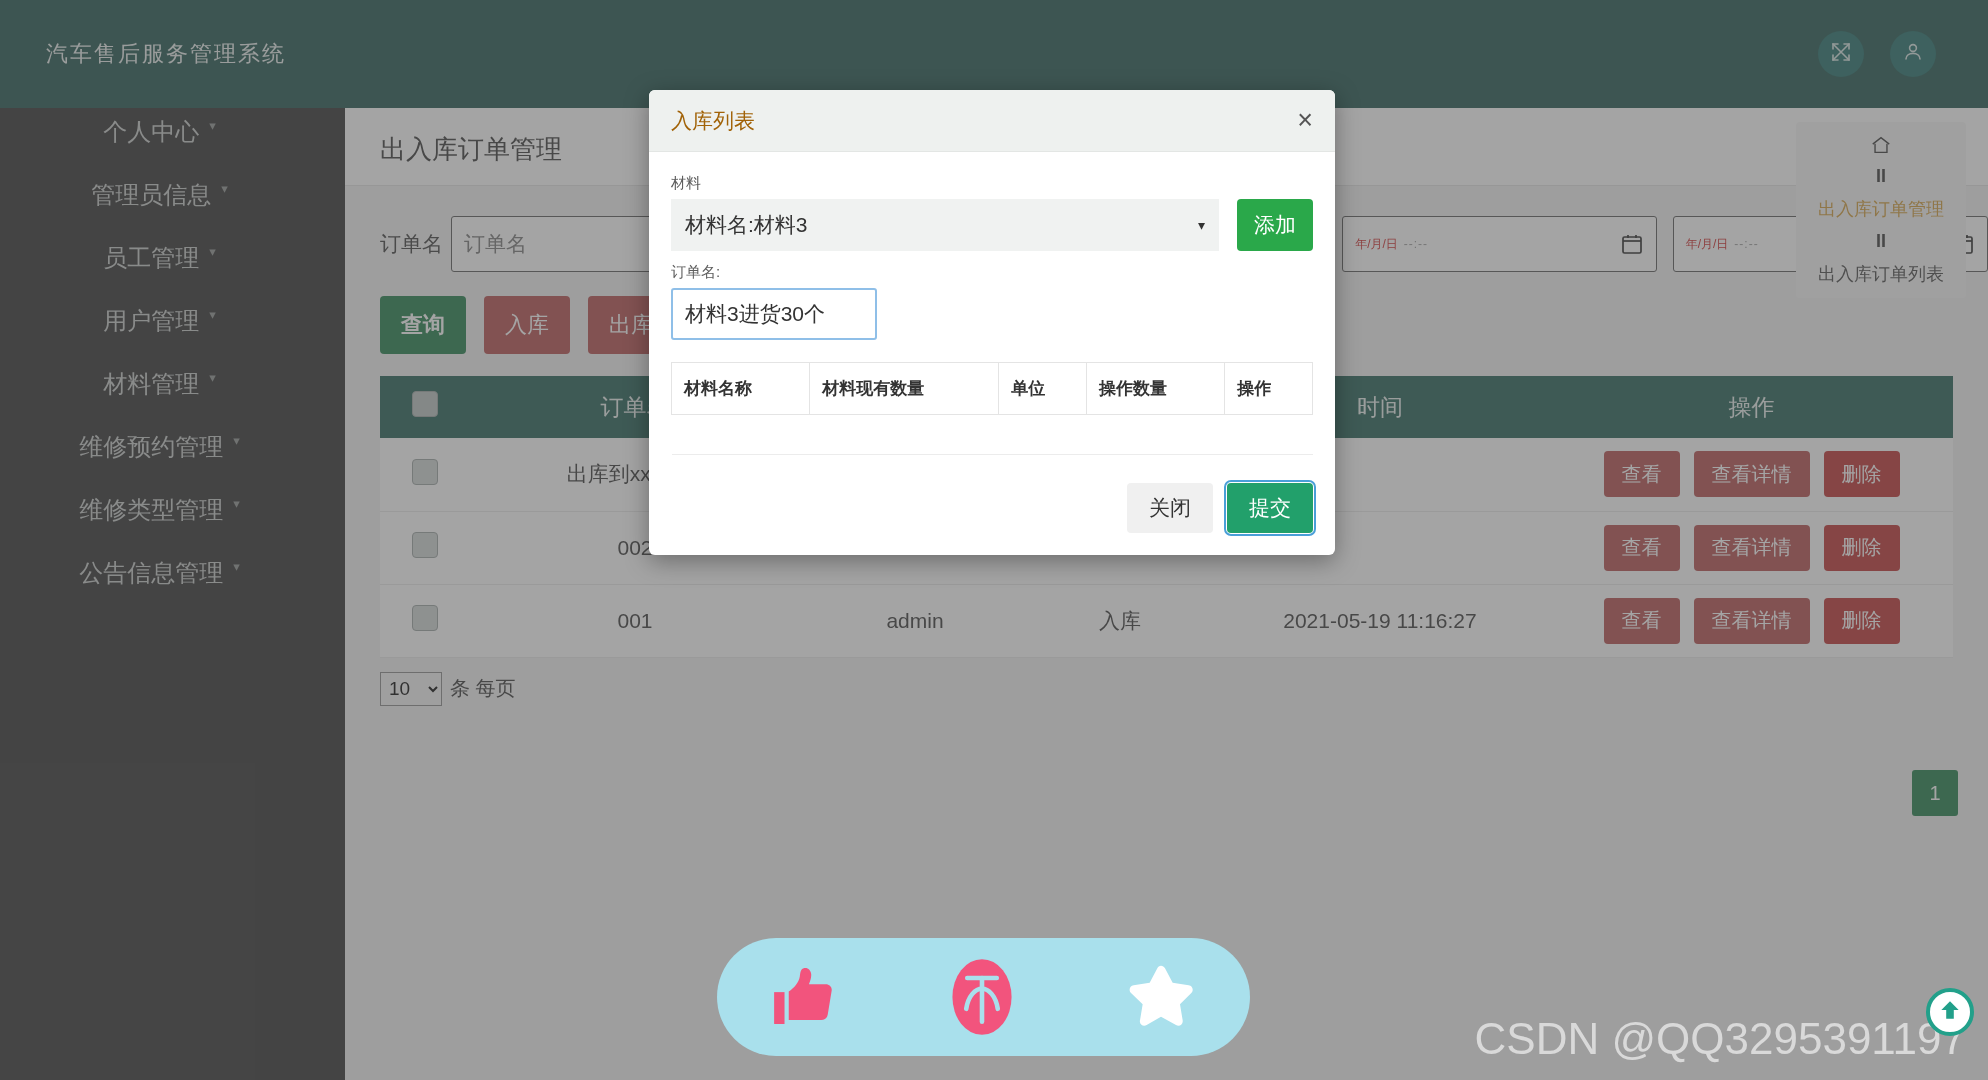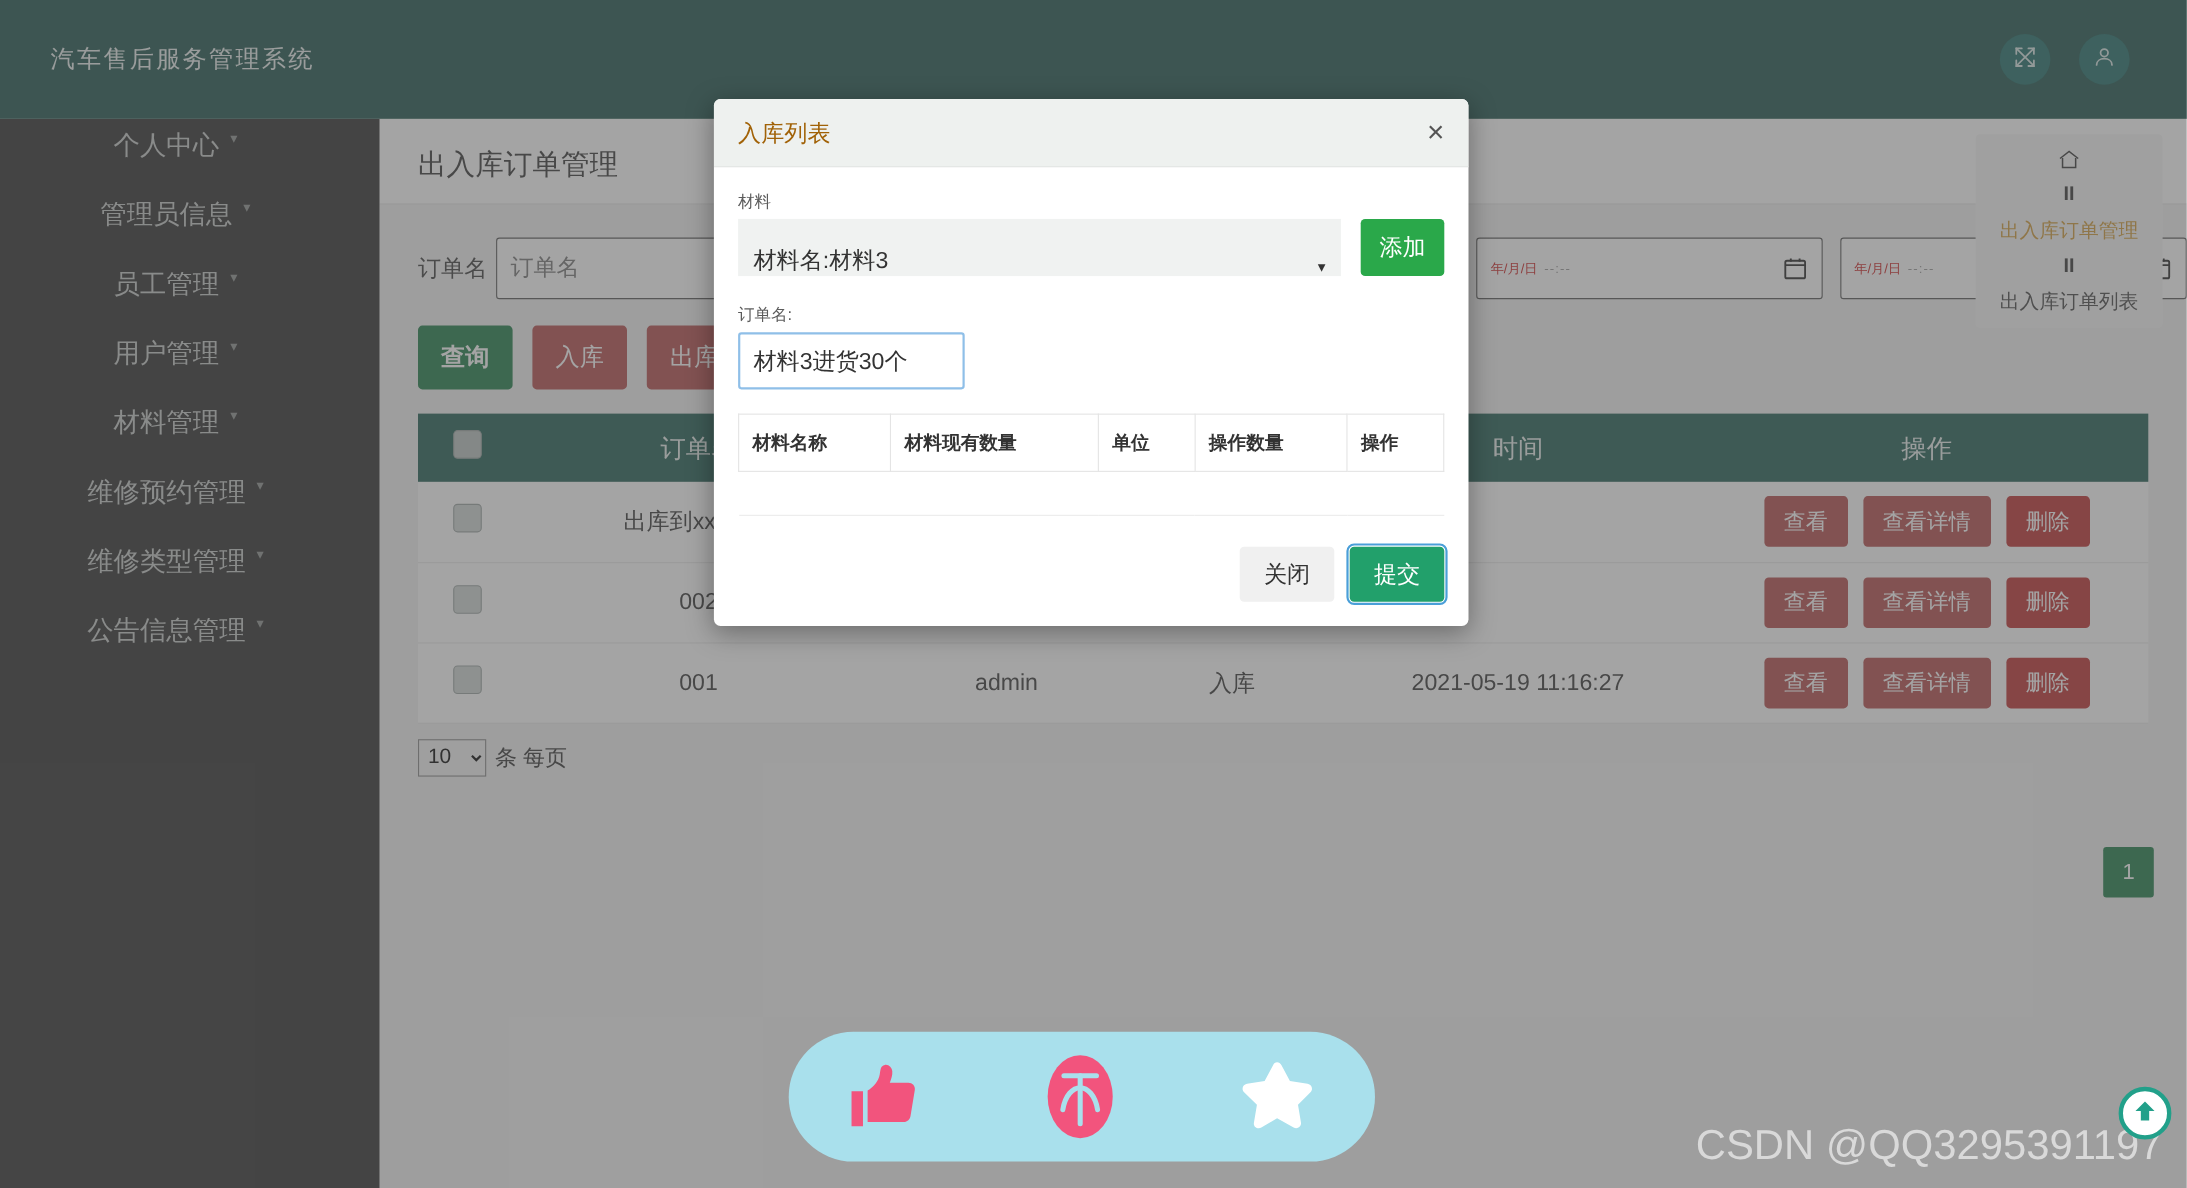--- a/index.html
+++ b/index.html
@@ -247,35 +247,35 @@
   .field-label {
     font-size: 15px; color: #5c5c5c;
     margin-bottom: 6px;
   }
   #material-row { display: flex; align-items: flex-end; gap: 18px; }
   #material-select {
     flex: 1;
     height: 52px;
     background: #f0f2f1;
     border: none;
-    display: flex; align-items: flex-end;
+    display: flex; align-items: center;
     padding: 0 14px;
     font-size: 21px; color: #333;
     cursor: pointer;
   }
   .sel-caret { margin-left: auto; font-size: 14px; color: #333; }
   #add-button {
     width: 76px; height: 52px;
     background: #2aa84a;
     border: none; border-radius: 4px;
     color: #fff; font-size: 21px;
     display: flex; align-items: center; justify-content: center;
     cursor: pointer;
   }
-  #ordername-group { margin-top: 26px; }
+  #ordername-group { margin-top: 12px; }
   #ordername-input {
     width: 206px; height: 52px;
     border: 2px solid #8fbfe8;
     border-radius: 3px;
     background: #fff;
     font-size: 21px; color: #333;
     padding: 0 12px;
     outline: none;
   }
   #modal-table {
@@ -315,21 +315,21 @@
     width: 533px; height: 118px;
     background: #a9e0ec;
     border-radius: 59px;
     display: flex; align-items: center; justify-content: space-around;
     z-index: 60;
   }
   #reaction-bar svg { display: block; }
   #csdn-watermark {
     position: absolute;
     right: 22px; bottom: 16px;
-    font-size: 38px;
+    font-size: 44px;
     color: #d9d9d9;
     z-index: 60;
     white-space: nowrap;
     margin-top: 30px;
   }
   #scroll-top-button {
     position: absolute;
     right: 14px; top: 988px;
     width: 48px; height: 48px;
     border-radius: 50%;

